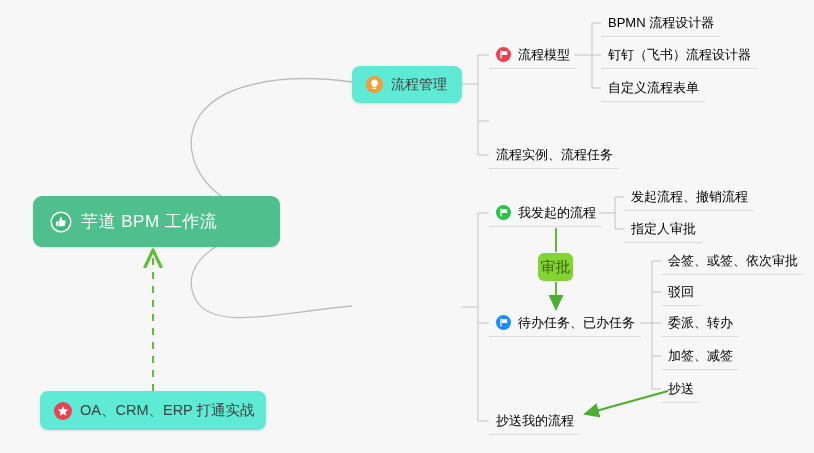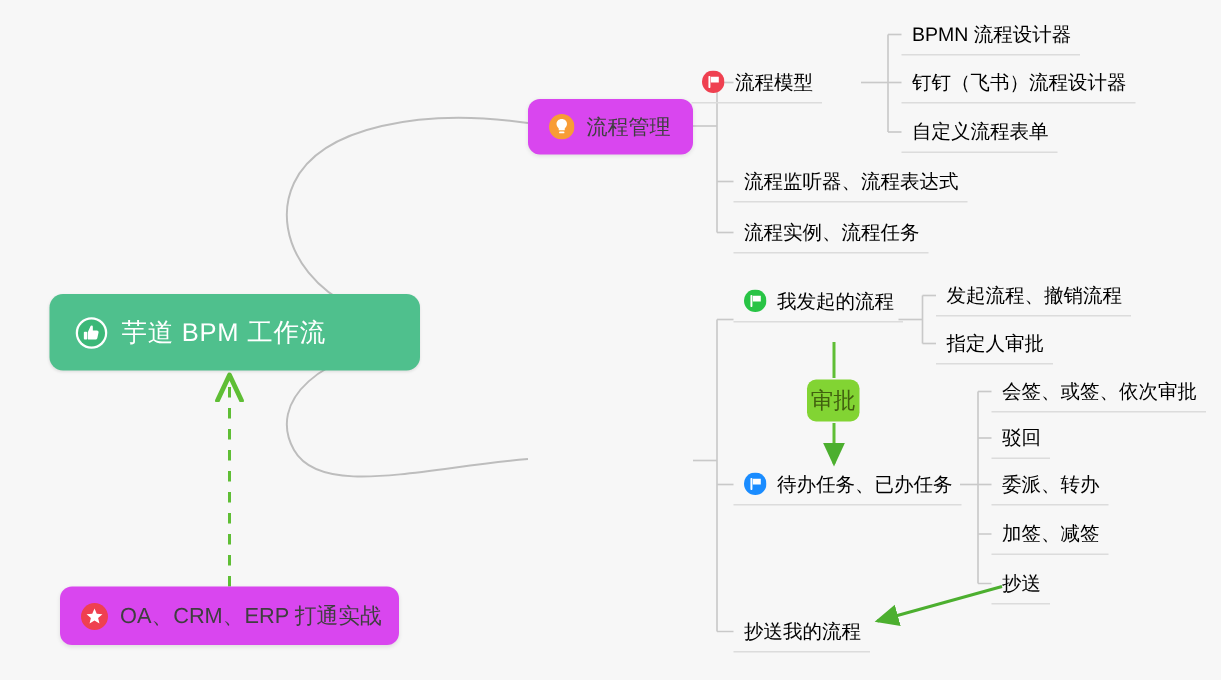--- a/index.html
+++ b/index.html
@@ -36,21 +36,21 @@
     color: #ffffff;
     font-size: 17px;
     letter-spacing: 0.5px;
     margin-left: 9px;
     white-space: nowrap;
   }
 
   
   .card {
     position: absolute;
-    background: #d946ef;
+    background: #5eead4;
     border-radius: 8px;
     display: flex; align-items: center;
     padding: 0 14px;
     box-shadow: 0 1px 3px rgba(0,0,0,0.10);
     white-space: nowrap;
   }
   .card .card-label {
     font-size: 14px;
     color: #3f3f3f;
     margin-left: 8px;
@@ -183,49 +183,46 @@
                  C5.0 8.0 5.8 8.9 6.5 9.7 L6.5 10.9
                  L10.5 10.9 L10.5 9.7 C11.2 8.9 12.0 8.0 12.0 6.7
                  C12.0 4.9 10.6 3.4 8.5 3.4 Z" fill="#ffffff"></path>
         <rect x="6.7" y="11.7" width="3.6" height="1.2" rx="0.6" fill="#ffffff"></rect>
       </svg>
     </span>
     <span class="card-label">流程管理</span>
   </div>
 
 
-  <div class="leaf with-icon" style="left:461px; top:41px;">
+  <div class="leaf with-icon" style="left:489px; top:41px;">
     <span class="icon">
       <svg width="15" height="15" viewBox="0 0 15 15">
         <circle cx="7.5" cy="7.5" r="7.5" fill="#ef4050"></circle>
         <rect x="4.3" y="3.6" width="1.3" height="8" rx="0.5" fill="#ffffff"></rect>
         <path d="M5.9 4.2 L11.2 4.2 L11.2 8.0 L5.9 8.0 Z" fill="#ffffff"></path>
       </svg>
     </span>
     <span class="leaf-label">流程模型</span>
   </div>
 
   <div class="leaf" style="left:601px; top:9px;">
     <span class="leaf-label">BPMN 流程设计器</span>
   </div>
   <div class="leaf" style="left:601px; top:41px;">
     <span class="leaf-label">钉钉（飞书）流程设计器</span>
   </div>
   <div class="leaf" style="left:601px; top:74px;">
     <span class="leaf-label">自定义流程表单</span>
   </div>
 
-  <div class="leaf" style="left:489px; top:107px;">
-    <span class="leaf-label">流程监听器、流程表达式</span>
-  </div>
   <div class="leaf" style="left:489px; top:141px;">
     <span class="leaf-label">流程实例、流程任务</span>
   </div>
 
-  <div class="leaf with-icon" style="left:489px; top:187px;">
+  <div class="leaf with-icon" style="left:489px; top:199px;">
     <span class="icon">
       <svg width="15" height="15" viewBox="0 0 15 15">
         <circle cx="7.5" cy="7.5" r="7.5" fill="#28c445"></circle>
         <rect x="4.3" y="3.6" width="1.3" height="8" rx="0.5" fill="#ffffff"></rect>
         <path d="M5.9 4.2 L11.2 4.2 L11.2 8.0 L5.9 8.0 Z" fill="#ffffff"></path>
       </svg>
     </span>
     <span class="leaf-label">我发起的流程</span>
   </div>
   <div class="leaf" style="left:624px; top:183px;">

